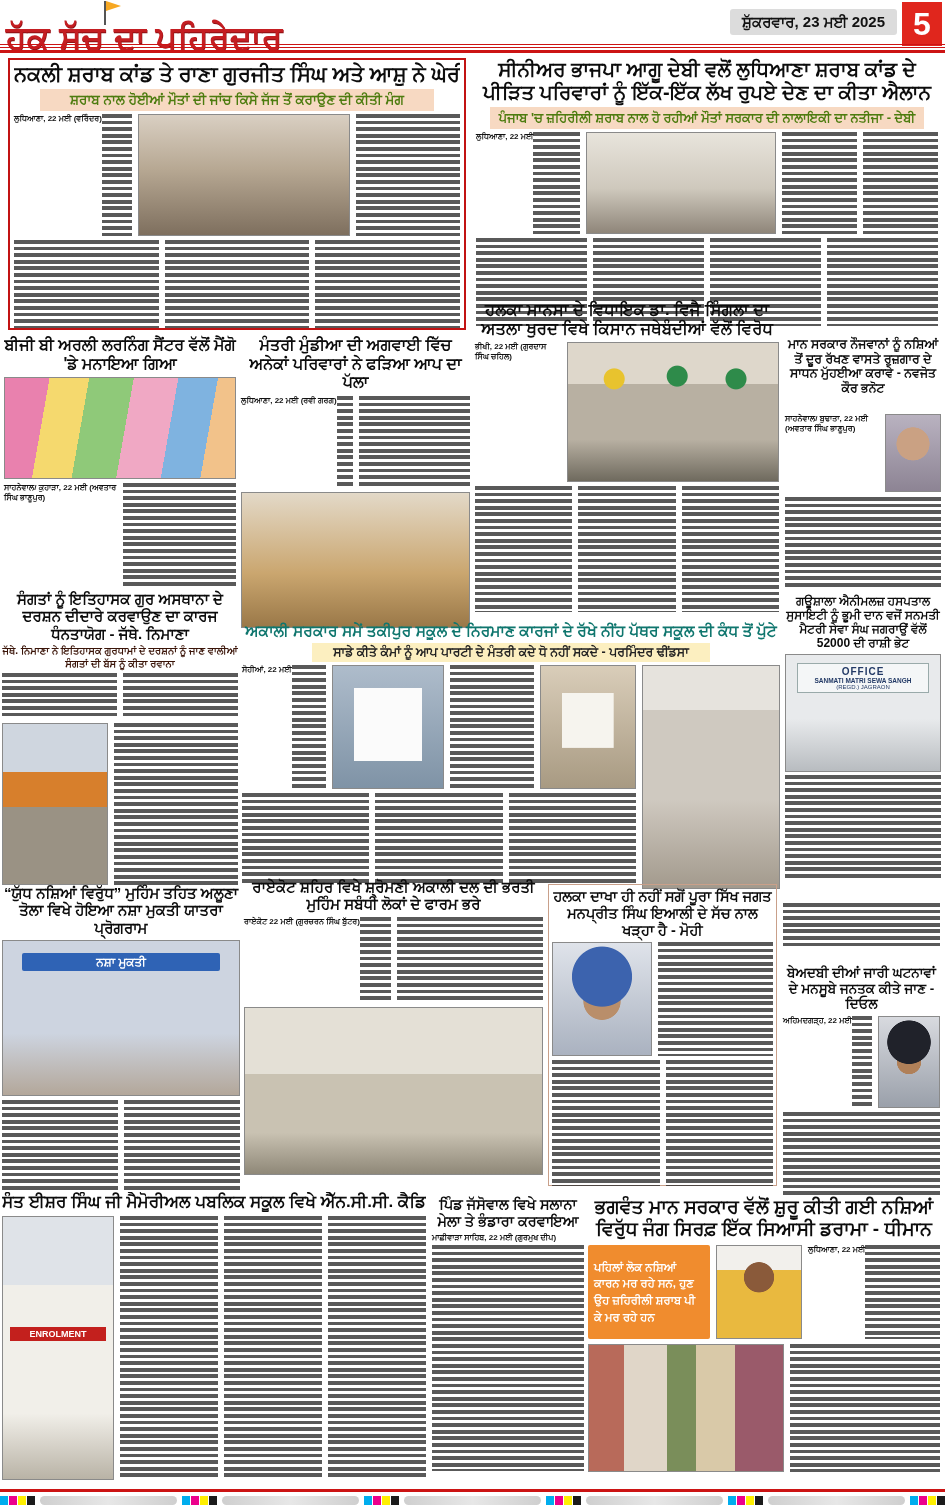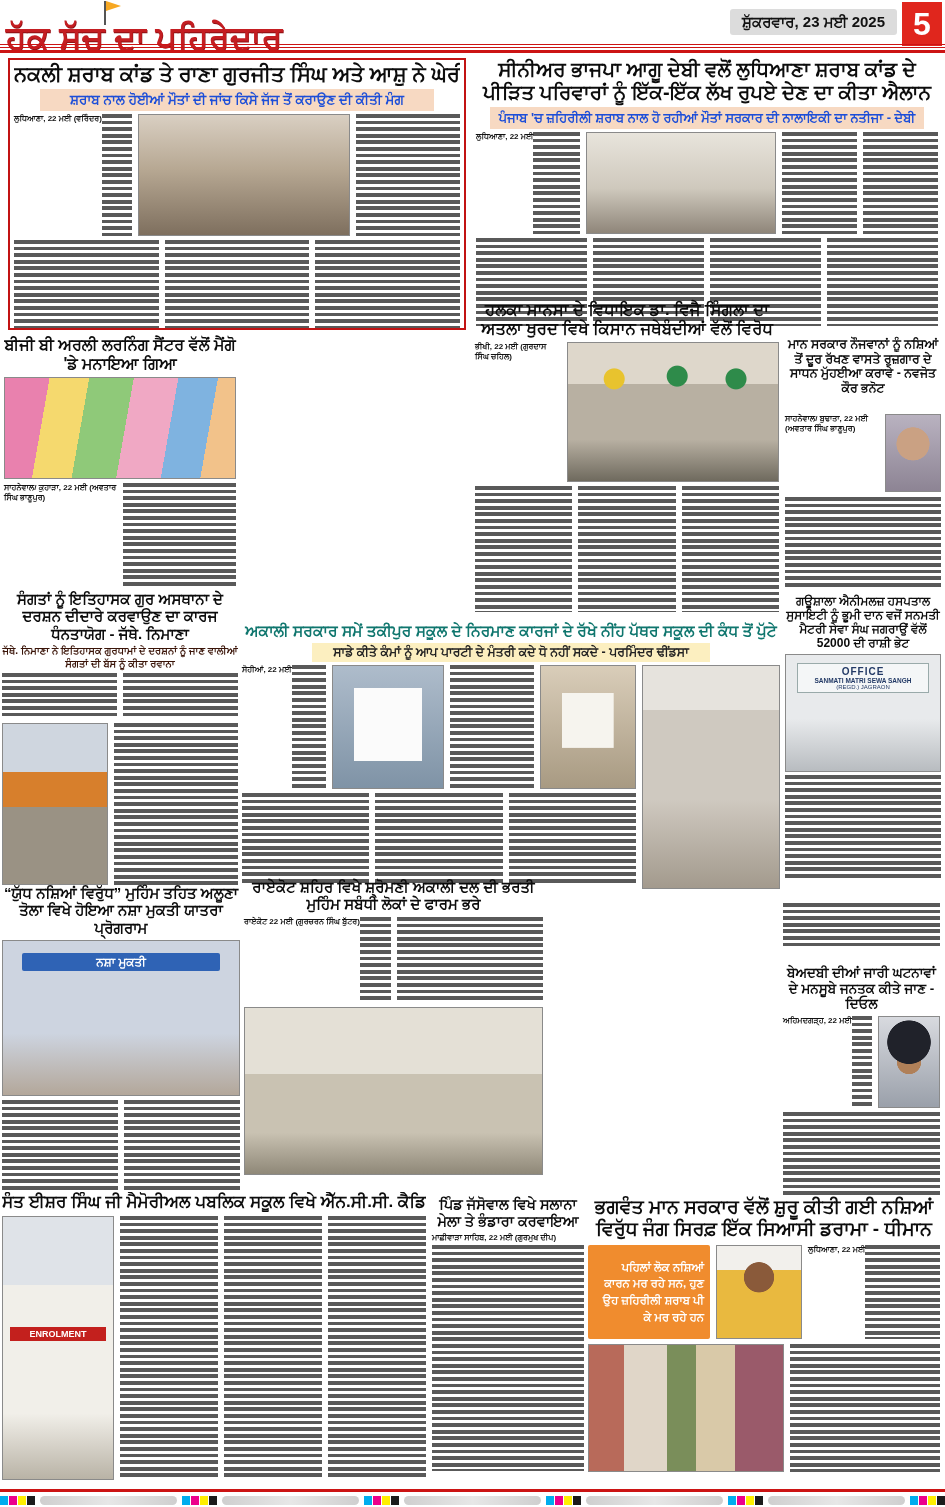--- a/index.html
+++ b/index.html
@@ -1,20 +1,20 @@
 <!DOCTYPE html>
 <html><head>
 <meta charset="utf-8">
 <style>
   *{box-sizing:border-box;margin:0;padding:0}
   body{margin:0;background:#e9e9e9;font-family:"Liberation Sans","DejaVu Sans",sans-serif}
   #page{position:relative;width:945px;height:1507px;background:#fff;overflow:hidden}
   .abs{position:absolute}
   .hl{font-weight:700;text-align:center;color:#0c0c0c;line-height:1.16}
-  .sub{background:#f7d9c2;color:#1d4ed8;font-weight:700;text-align:center}
+  .sub{background:#f7d9c2;color:#4d7c0f;font-weight:700;text-align:center}
   .row{display:flex;gap:6px}
   .col{flex:1;display:flex;flex-direction:row;min-width:0}
   .tx{flex:1;background-image:repeating-linear-gradient(180deg,#303030 0px,#303030 3.8px,#ffffff 3.8px,#ffffff 6.6px);opacity:.8}
   .dl{font-size:8px;font-weight:700;line-height:1.25;margin-bottom:1px;color:#111}
   .ph{border:1px solid #8a8a8a;position:relative;overflow:hidden;flex:none}
   
   .logo{font-size:33px;font-weight:700;color:#c41e22;letter-spacing:.5px;text-shadow:.5px .5px 0 #8c1014}
   .datebar{background:#dcdcdc;border-radius:3px;font-weight:700;font-size:15px;color:#111;padding:4px 12px}
   .pagenum{background:#e0261d;color:#fff;font-size:32px;font-weight:700;display:flex;align-items:center;justify-content:center}
   .redline{background:#cc1414}
@@ -36,21 +36,21 @@
   .p15{background:radial-gradient(circle at 50% 28%,#20222a 0 30%,rgba(0,0,0,0) 31%),radial-gradient(circle at 50% 50%,#b08058 0 22%,rgba(0,0,0,0) 23%),linear-gradient(#d8dadf,#9aa0aa)}
   .p16{background:linear-gradient(180deg,#dfe3e8 0 26%,#f1efe9 26% 75%,#b9b3a6)}
   .p17{background:radial-gradient(circle at 50% 34%,#8a5a3a 0 20%,rgba(0,0,0,0) 21%),linear-gradient(180deg,#f2f0ec 0 26%,#e9b93f 26%)}
   .p18{background:linear-gradient(90deg,#b86a5a 0 18%,#e0d6c8 18% 40%,#7a8e5a 40% 55%,#d9c9a8 55% 75%,#9a5a6a 75%)}
   .banner-blue{position:absolute;left:8%;top:8%;width:84%;background:#2f63b5;color:#fff;font-weight:700;font-size:12px;text-align:center;padding:2px 0;border-radius:2px}
   .banner-red{position:absolute;left:6%;top:42%;width:88%;background:#c3201d;color:#fff;font-weight:700;font-size:9px;text-align:center;padding:2px 0}
   .signboard{position:absolute;left:7%;top:7%;width:86%;background:#f4f6f7;border:1px solid #9aa;color:#233a66;text-align:center;padding:2px 0}
   .signboard .l1{font-size:10px;font-weight:700;letter-spacing:1px}
   .signboard .l2{font-size:6.5px;font-weight:700}
   .signboard .l3{font-size:6px}
-  .quotebox{background:#f08c2e;color:#fff;font-weight:700;font-size:11.5px;line-height:1.45;text-align:right;display:flex;align-items:center;padding:4px 6px;border-radius:2px}
+  .quotebox{background:#f08c2e;color:#fff;font-weight:700;font-size:11.5px;line-height:1.45;text-align:left;display:flex;align-items:center;padding:4px 6px;border-radius:2px}
   .greenhl{color:#0f766e}
   .ylwsub{background:#fcefc0;color:#222;font-weight:700;text-align:center}
   .sub7{font-size:10px;font-weight:700;text-align:center;color:#3a1408;line-height:1.25}
   .box-red{border:2px solid #c21313}
   .box-thin{border:1px solid #c9a08a}
   
   #regrow{position:absolute;left:0;top:1495px;width:945px;height:11px;display:flex;align-items:center}
   .reggroup{display:flex;gap:1px;flex:none}
   .regsq{width:8px;height:9px}
   .regbar{flex:1;height:9px;background:linear-gradient(90deg,#cfcfcf,#e7e7e7 50%,#cfcfcf);border-radius:5px;margin:0 5px}
@@ -138,20 +138,33 @@
       <div class="col">
         <div class="dl">ਸਾਹਨੇਵਾਲ/ ਕੁਹਾੜਾ, 22 ਮਈ (ਅਵਤਾਰ ਸਿੰਘ ਭਾਣੂਪੁਰ)</div>
         <div class="tx"></div>
       </div>
       <div class="col">
           <div class="tx"></div>
         </div>
     </div>
   </div>
 
+  <div class="abs" style="left:241px;top:336px;width:229px;height:282px">
+    <div class="hl" style="font-size:16px">ਮੰਤਰੀ ਮੁੰਡੀਆ ਦੀ ਅਗਵਾਈ ਵਿੱਚ ਅਨੇਕਾਂ ਪਰਿਵਾਰਾਂ ਨੇ ਫੜਿਆ ਆਪ ਦਾ ਪੱਲਾ</div>
+    <div class="row" style="height:92px;margin-top:4px">
+      <div class="col">
+        <div class="dl">ਲੁਧਿਆਣਾ, 22 ਮਈ (ਰਵੀ ਗਰਗ)</div>
+        <div class="tx"></div>
+      </div>
+      <div class="col">
+          <div class="tx"></div>
+        </div>
+    </div>
+    <div class="ph p4" style="width:100%;height:136px;margin-top:4px"></div>
+  </div>
 
   <div class="abs" style="left:475px;top:300px;width:304px;height:320px">
     <div class="hl" style="font-size:16.5px">ਹਲਕਾ ਮਾਨਸਾ ਦੇ ਵਿਧਾਇਕ ਡਾ. ਵਿਜੈ ਸਿੰਗਲਾ ਦਾ ਅਤਲਾ ਖੁਰਦ ਵਿਖੇ ਕਿਸਾਨ ਜਥੇਬੰਦੀਆਂ ਵੱਲੋਂ ਵਿਰੋਧ</div>
     <div class="row" style="height:140px;margin-top:4px">
       <div class="col" style="flex:0 0 86px">
         <div class="dl">ਭੀਖੀ, 22 ਮਈ (ਗੁਰਦਾਸ ਸਿੰਘ ਚਹਿਲ)</div>
         <div class="tx"></div>
       </div>
       <div class="ph p5" style="flex:1;height:140px"></div>
     </div>
@@ -262,20 +275,37 @@
         <div class="dl">ਰਾਏਕੋਟ 22 ਮਈ (ਗੁਰਚਰਨ ਸਿੰਘ ਬੁੱਟਰ)</div>
         <div class="tx"></div>
       </div>
       <div class="col">
           <div class="tx"></div>
         </div>
     </div>
     <div class="ph p13" style="width:100%;height:168px;margin-top:4px"></div>
   </div>
 
+  <div class="abs box-thin" style="left:548px;top:884px;width:229px;height:302px;padding:3px">
+    <div class="hl" style="font-size:14.5px">ਹਲਕਾ ਦਾਖਾ ਹੀ ਨਹੀਂ ਸਗੋਂ ਪੂਰਾ ਸਿੱਖ ਜਗਤ ਮਨਪ੍ਰੀਤ ਸਿੰਘ ਇਆਲੀ ਦੇ ਸੱਚ ਨਾਲ ਖੜ੍ਹਾ ਹੈ - ਮੋਹੀ</div>
+    <div class="row" style="height:114px;margin-top:4px">
+      <div class="ph p14" style="width:100px;height:114px"></div>
+      <div class="col">
+          <div class="tx"></div>
+        </div>
+    </div>
+    <div class="row" style="height:126px;margin-top:4px">
+      <div class="col">
+          <div class="tx"></div>
+        </div>
+      <div class="col">
+          <div class="tx"></div>
+        </div>
+    </div>
+  </div>
 
   <div class="abs" style="left:783px;top:903px;width:157px;height:284px">
     <div class="tx" style="height:46px"></div>
     <div class="hl" style="font-size:13.5px;margin-top:16px">ਬੇਅਦਬੀ ਦੀਆਂ ਜਾਰੀ ਘਟਨਾਵਾਂ ਦੇ ਮਨਸੂਬੇ ਜਨਤਕ ਕੀਤੇ ਜਾਣ - ਦਿਓਲ</div>
     <div class="row" style="height:92px;margin-top:4px">
       <div class="col">
         <div class="dl">ਅਹਿਮਦਗੜ੍ਹ, 22 ਮਈ</div>
         <div class="tx"></div>
       </div>
       <div class="ph p15" style="width:62px;height:92px"></div>

